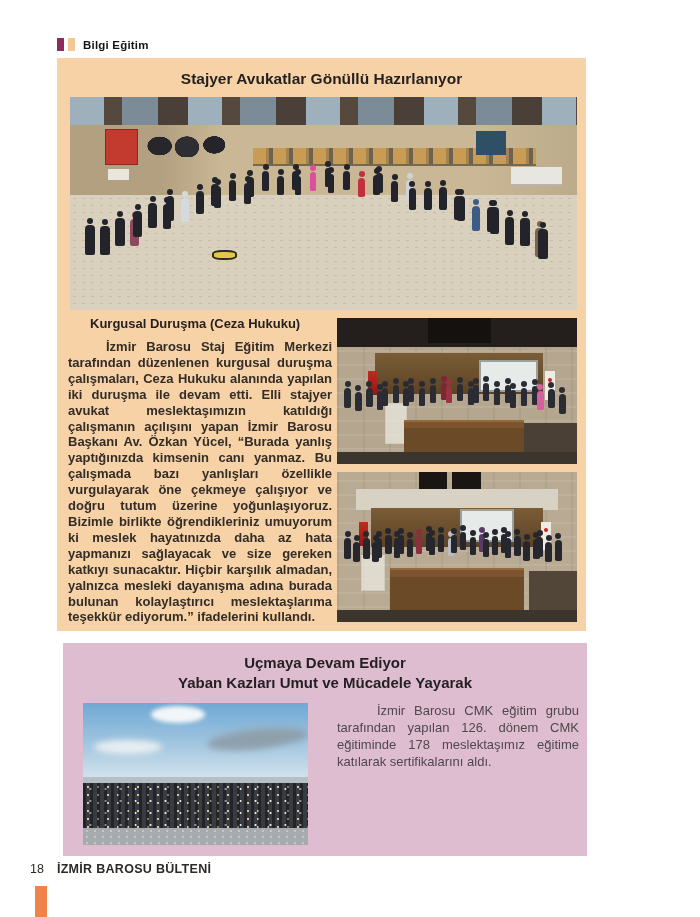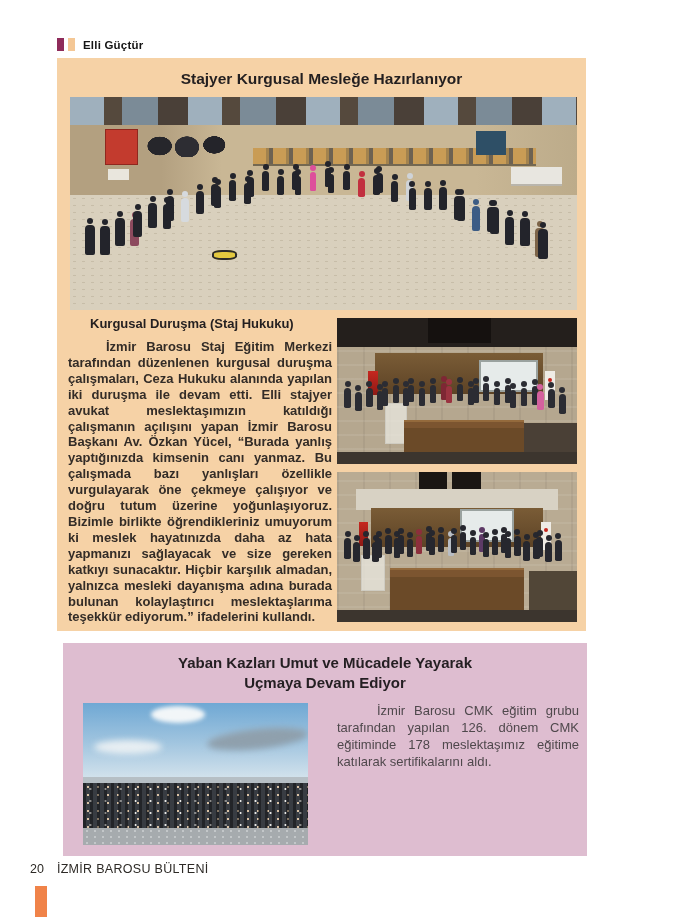--- a/index.html
+++ b/index.html
@@ -112,34 +112,34 @@
   
   .box2 { position:absolute; left:63px; top:643px; width:524px; height:213px; background:#debdd0; overflow:hidden; }
   .box2-title { position:absolute; left:0; right:0; top:10px; text-align:center; font-size:15px; font-weight:700; color:#241f22; line-height:20px; }
   .box2-text { position:absolute; left:274px; top:59px; width:242px; font-size:13px; font-weight:400; color:#4f484c; line-height:17px; text-align:justify; }
   .box2-text p { text-indent:40px; }
   .box2-text p + p { margin-top:17px; }
 
   
   .footer { position:absolute; left:30px; top:862px; display:flex; align-items:baseline; }
   .page-number { font-size:12.5px; font-weight:400; color:#2d2a26; }
-  .footer-title { font-size:12.5px; font-weight:400; color:#2d2a26; margin-left:13px; letter-spacing:.3px; }
+  .footer-title { font-size:12.5px; font-weight:700; color:#2d2a26; margin-left:13px; letter-spacing:.3px; }
   .orange-bar { position:absolute; left:35px; top:886px; width:12px; height:31px; background:#f08349; }
 </style>
 </head>
 <body>
 
 <div class="section-header">
   <span class="marker m1"></span>
   <span class="marker m2"></span>
-  <span class="section-label">Elli Güçtür</span>
+  <span class="section-label">Bilgi Eğitim</span>
 </div>
 
 <div class="box1">
-  <h1 class="box1-title">Stajyer Kurgusal Mesleğe Hazırlanıyor</h1>
+  <h1 class="box1-title">Stajyer Avukatlar Gönüllü Hazırlanıyor</h1>
 
   <div class="photo" id="photo1">
     <div class="windows"></div>
     <div class="wall"></div>
     <div class="red-cabinet"></div>
     <div class="white-sign"></div>
     <div class="coats"></div>
     <div class="chair-row"></div>
     <div class="blue-box"></div>
     <div class="radiator"></div>
@@ -180,21 +180,21 @@
       <i class="person" style="left: 76.3256%; top: 46.6694%; height: 24.1209px; width: 8px; background: rgb(35, 36, 43);"></i>
       <i class="person" style="left: 79.3077%; top: 51.2525%; height: 24.888px; width: 8px; background: rgb(60, 92, 133);"></i>
       <i class="person" style="left: 82.2897%; top: 51.4169%; height: 25.6884px; width: 9px; background: rgb(35, 36, 43);"></i>
       <i class="person" style="left: 82.8218%; top: 51.65%; height: 26.5167px; width: 9px; background: rgb(35, 36, 43);"></i>
       <i class="person" style="left: 85.8038%; top: 56.4385%; height: 27.3675px; width: 9px; background: rgb(35, 36, 43);"></i>
       <i class="person" style="left: 88.7859%; top: 56.7689%; height: 28.2355px; width: 10px; background: rgb(35, 36, 43);"></i>
       <i class="person" style="left: 91.7679%; top: 61.6274%; height: 29.1149px; width: 10px; background: rgb(125, 100, 72);"></i>
       <i class="person" style="left: 92.3%; top: 62%; height: 30px; width: 10px; background: rgb(35, 36, 43);"></i>
     </div>
 
-  <h2 class="subtitle">Kurgusal Duruşma (Staj Hukuku)</h2>
+  <h2 class="subtitle">Kurgusal Duruşma (Ceza Hukuku)</h2>
   <p class="body-text">İzmir Barosu Staj Eğitim Merkezi tarafından düzenlenen kurgusal duruşma çalışmaları, Ceza Hukuku alanında yapılan iki duruşma ile devam etti. Elli stajyer avukat meslektaşımızın katıldığı çalışmanın açılışını yapan İzmir Barosu Başkanı Av. Özkan Yücel, “Burada yanlış yaptığınızda kimsenin canı yanmaz. Bu çalışmada bazı yanlışları özellikle vurgulayarak öne çekmeye çalışıyor ve doğru tutum üzerine yoğunlaşıyoruz. Bizimle birlikte öğrendikleriniz umuyorum ki meslek hayatınızda daha az hata yapmanızı sağlayacak ve size gereken katkıyı sunacaktır. Hiçbir karşılık almadan, yalnızca mesleki dayanışma adına burada bulunan kolaylaştırıcı meslektaşlarıma teşekkür ediyorum.” ifadelerini kullandı.</p>
 
   <div class="photo" id="photo2">
     <div class="stone"></div>
     <div class="wood"></div>
     <div class="screen"></div>
     <div class="flag-red"></div>
     <div class="flag-white"></div>
     <div class="ceiling"></div>
     <div class="av-panel"></div>
@@ -267,36 +267,36 @@
       <i class="person" style="left: 77.6093%; top: 46.0048%; height: 19.6536px; width: 7px; background: rgb(38, 39, 46);"></i>
       <i class="person" style="left: 81.4944%; top: 44.6319%; height: 19.9739px; width: 7px; background: rgb(38, 39, 46);"></i>
       <i class="person" style="left: 82.9296%; top: 43.2775%; height: 20.3082px; width: 7px; background: rgb(38, 39, 46);"></i>
       <i class="person" style="left: 86.8148%; top: 46.4356%; height: 20.6517px; width: 7px; background: rgb(38, 39, 46);"></i>
       <i class="person" style="left: 90.7%; top: 45.1%; height: 21px; width: 7px; background: rgb(38, 39, 46);"></i>
     </div>
 </div>
 
 <div class="box2">
   <div class="box2-title">
+    <div>Uçmaya Devam Ediyor</div>
     <div>Yaban Kazları Umut ve Mücadele Yayarak</div>
-    <div>Uçmaya Devam Ediyor</div>
   </div>
 
   <div class="photo" id="photo4">
     <div class="sky"></div>
     <div class="cloud1"></div>
     <div class="cloud2"></div>
     <div class="cloud3"></div>
     <div class="horizon"></div>
     <div class="crowd-mass"></div>
     <div class="ground"></div>
   </div>
 
   <div class="box2-text">
     <p>İzmir Barosu CMK eğitim grubu tarafından yapılan 126. dönem CMK eğitiminde 178 meslektaşımız eğitime katılarak sertifikalarını aldı.</p>
   </div>
 </div>
 
 <div class="footer">
-  <span class="page-number">20</span>
+  <span class="page-number">18</span>
   <span class="footer-title">İZMİR BAROSU BÜLTENİ</span>
 </div>
 <div class="orange-bar"></div>
 
 </body></html>

